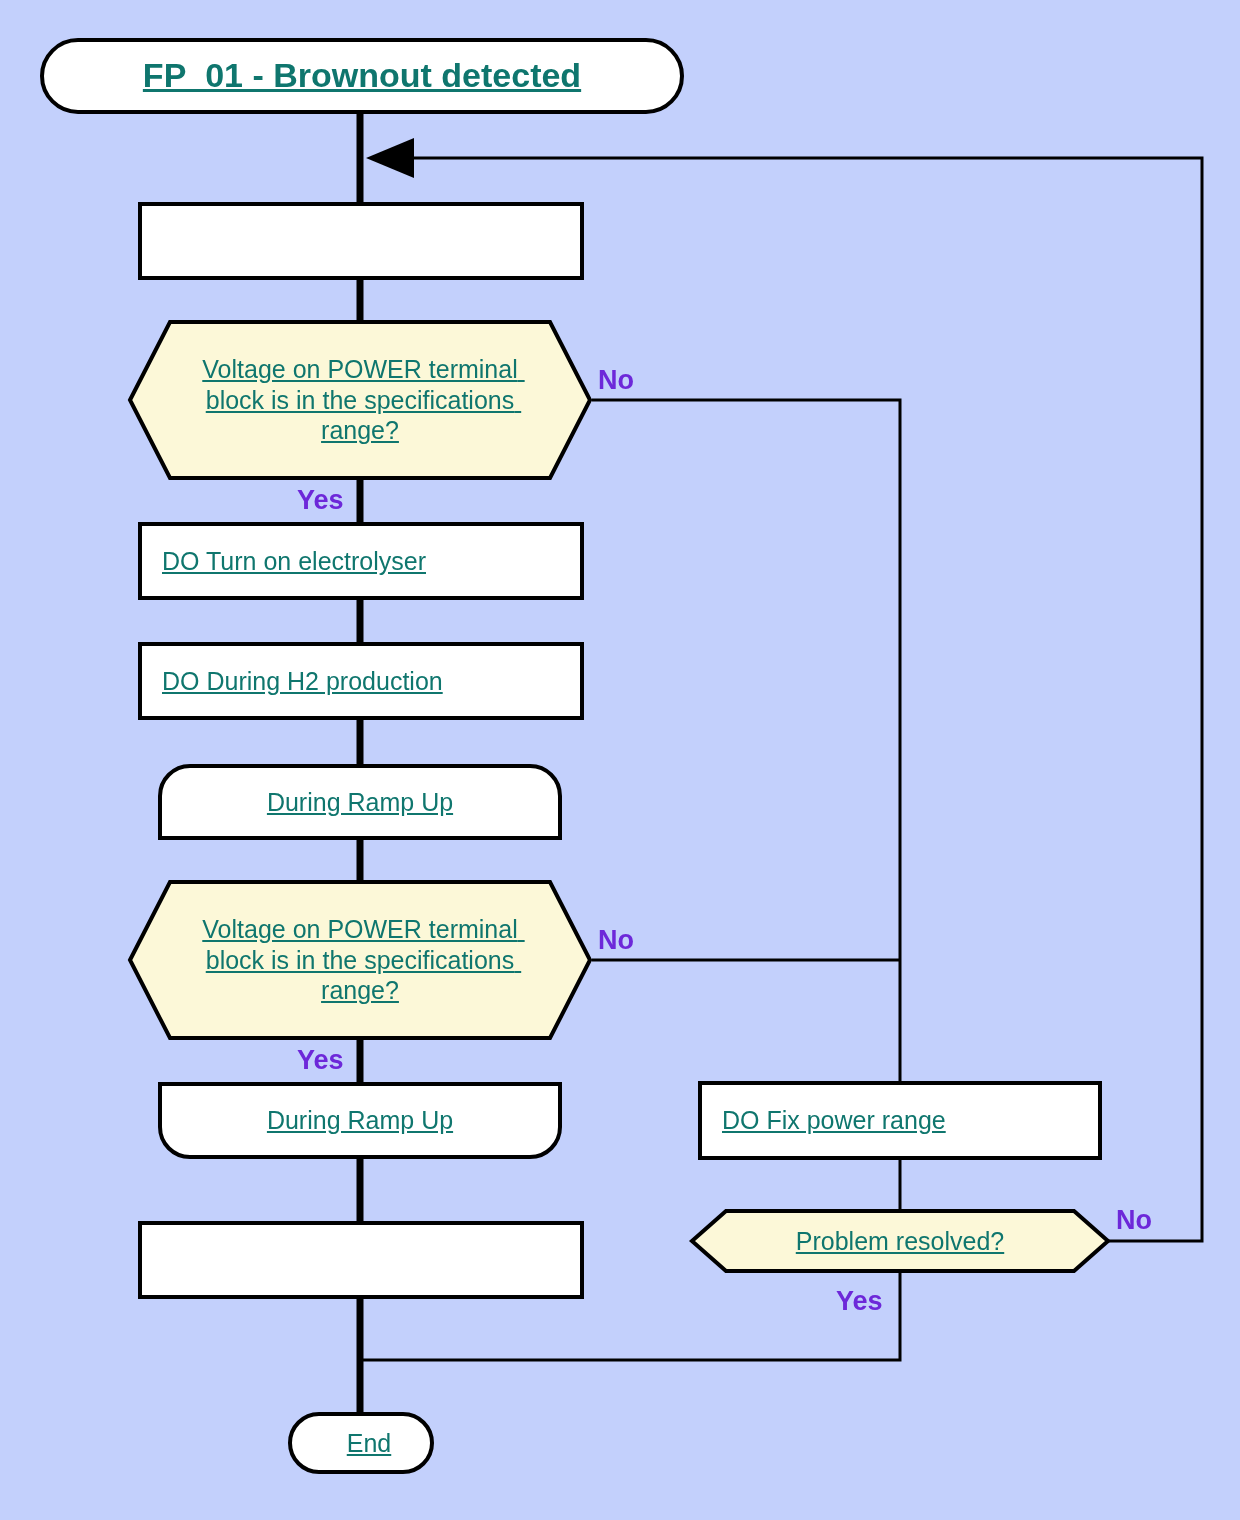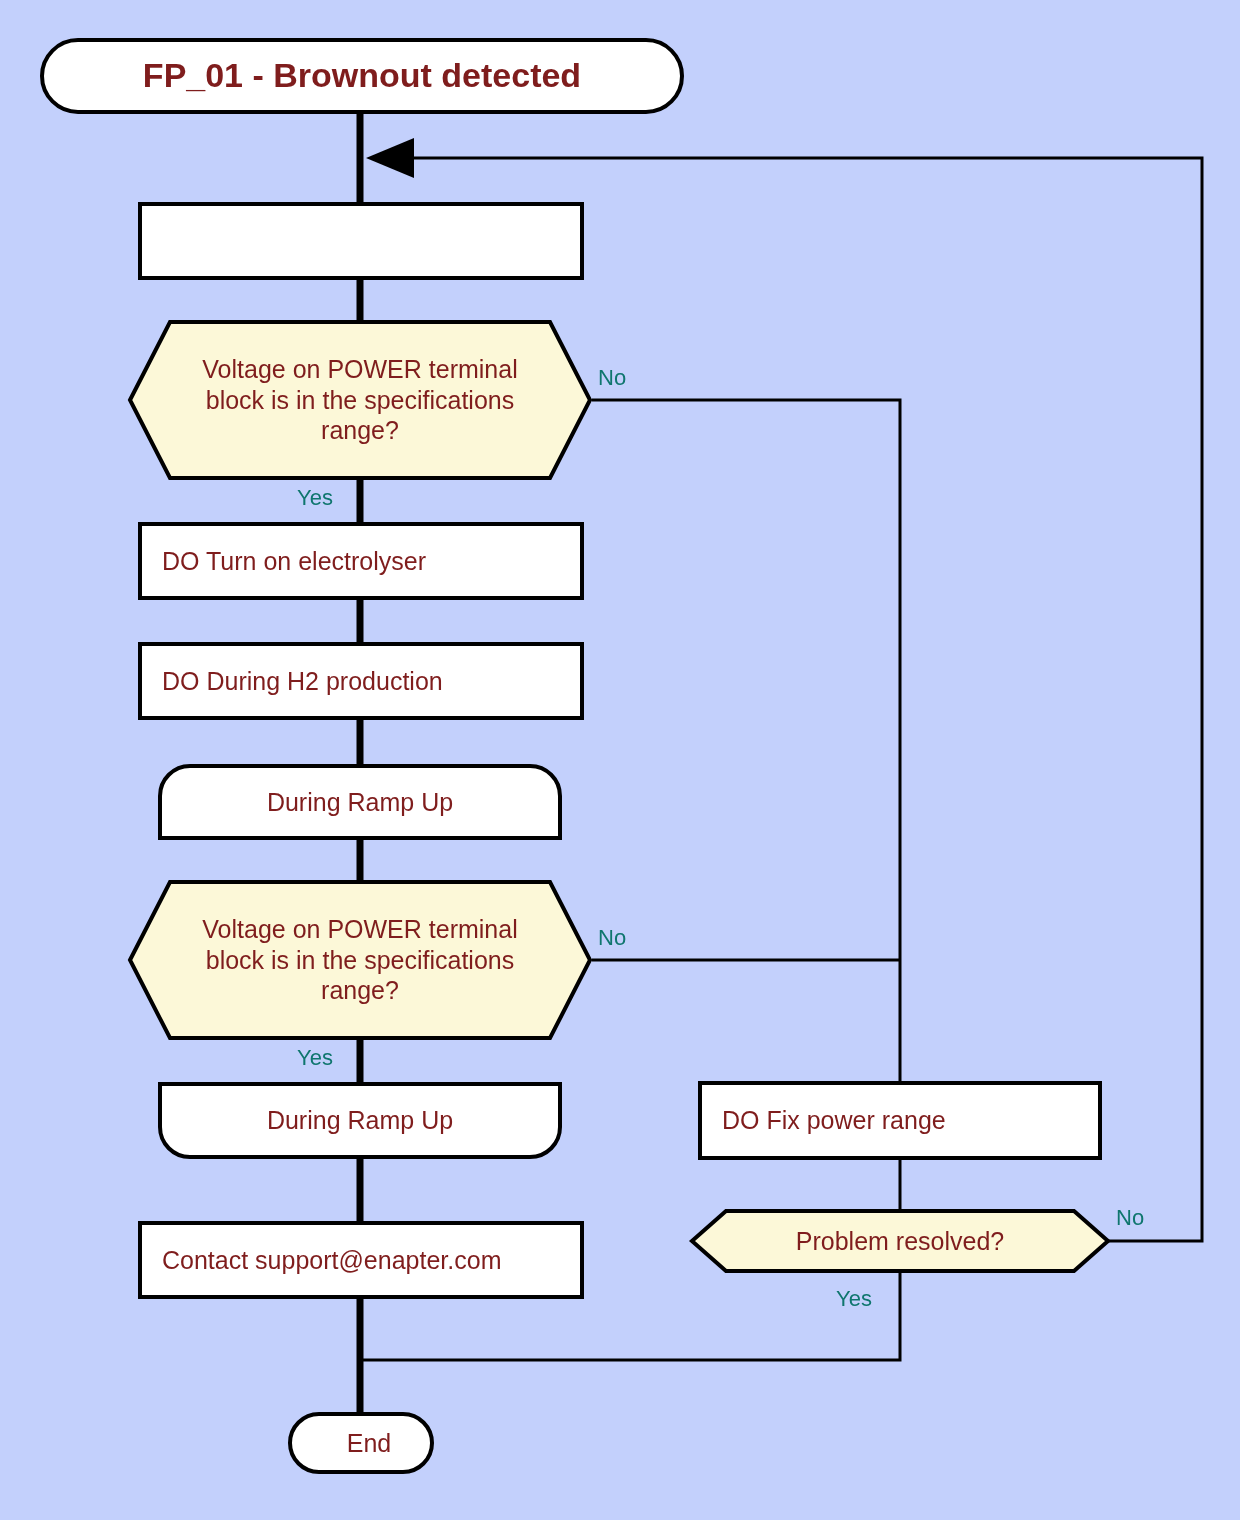--- a/index.html
+++ b/index.html
@@ -23,33 +23,35 @@
     top: 0;
     left: 0;
     width: 1240px;
     height: 1520px;
   }
   .node-label {
     position: absolute;
     box-sizing: border-box;
     display: flex;
     align-items: center;
-    color: #7f1d1d;
+    color: #0f766e;
     line-height: 1.22;
     white-space: pre-wrap;
     pointer-events: none;
+    text-decoration: underline;
   }
   .lbl-left   { justify-content: flex-start; }
   .lbl-center { justify-content: center; text-align: center; }
   .edge-label {
     position: absolute;
-    color: #0f766e;
-    font-size: 22px;
+    color: #6d28d9;
+    font-size: 27px;
     line-height: 1;
     white-space: nowrap;
+    font-weight: bold;
   }
   .title-text {
     font-size: 34px;
     font-weight: bold;
   }
   .body-text { font-size: 25px; }
 </style>
 </head>
 <body>
 
@@ -117,21 +119,20 @@
   <div class="node-label lbl-left body-text" style="left:140px; top:524px; width:442px; height:74px; padding-left:22px;">DO Turn on electrolyser</div>
 
   <div class="node-label lbl-left body-text" style="left:140px; top:644px; width:442px; height:74px; padding-left:22px;">DO During H2 production</div>
 
   <div class="node-label lbl-center body-text" style="left:160px; top:766px; width:400px; height:72px;">During Ramp Up</div>
 
   <div class="node-label lbl-center body-text" style="left:170px; top:882px; width:380px; height:156px; padding:0 8px;">Voltage on POWER terminal block is in the specifications range?</div>
 
   <div class="node-label lbl-center body-text" style="left:160px; top:1084px; width:400px; height:73px;">During Ramp Up</div>
 
-  <div class="node-label lbl-left body-text" style="left:140px; top:1223px; width:442px; height:74px; padding-left:22px;">Contact support@enapter.com</div>
 
   <div class="node-label lbl-left body-text" style="left:700px; top:1083px; width:400px; height:75px; padding-left:22px;">DO Fix power range</div>
 
   <div class="node-label lbl-center body-text" style="left:726px; top:1211px; width:348px; height:60px;">Problem resolved?</div>
 
   <div class="node-label lbl-center body-text" style="left:290px; top:1414px; width:142px; height:58px;margin-left:8px;">End</div>
 
   <div class="edge-label" style="left:598px; top:367px;">No</div>
   <div class="edge-label" style="left:297px; top:487px;">Yes</div>
 

